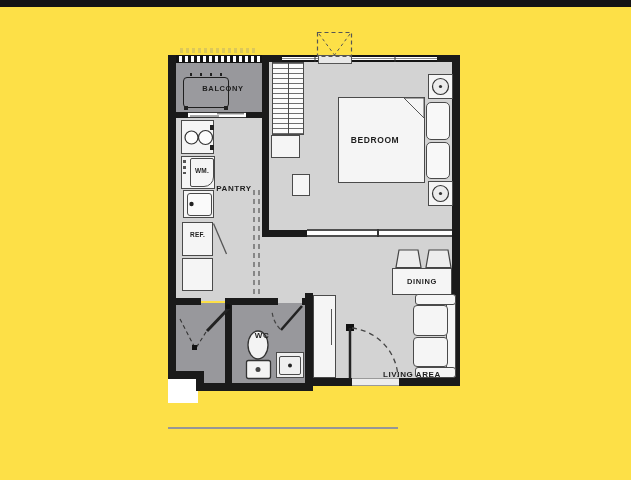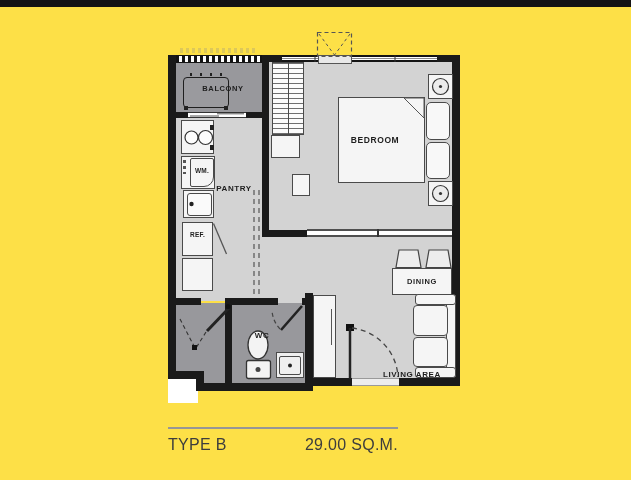--- a/index.html
+++ b/index.html
@@ -160,18 +160,14 @@
   <div class="lbl" style="left:196px;top:85px;width:54px;font-size:7.5px;">BALCONY</div>
   <div class="lbl" style="left:214px;top:185px;width:40px;font-size:8px;">PANTRY</div>
   <div class="lbl" style="left:345px;top:136px;width:60px;font-size:8.5px;">BEDROOM</div>
   <div class="lbl" style="left:189px;top:168px;width:26px;font-size:6.5px;letter-spacing:.2px;">WM.</div>
   <div class="lbl" style="left:183px;top:232px;width:29px;font-size:6.5px;letter-spacing:.2px;">REF.</div>
   <div class="lbl" style="left:248px;top:332px;width:28px;font-size:8px;">WC</div>
   <div class="lbl" style="left:397px;top:278px;width:50px;font-size:7.5px;">DINING</div>
   <div class="lbl" style="left:380px;top:323px;width:64px;font-size:8px;margin-top:48px;">LIVING AREA</div>
 
   <div id="caption-rule"></div>
-  <div id="caption-row">
-    <span>TYPE B</span>
-    <span>29.00 SQ.M.</span>
-  </div>
 
 </div>
 
 </body></html>

